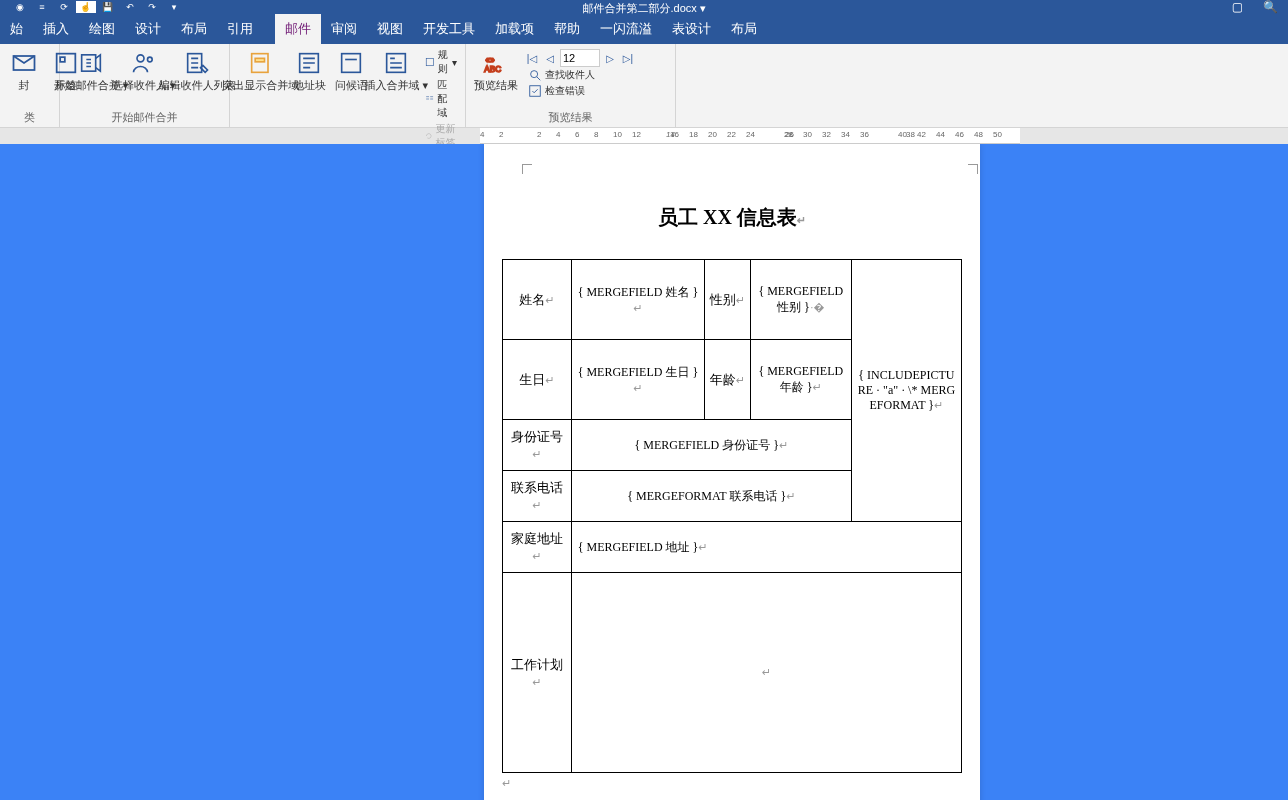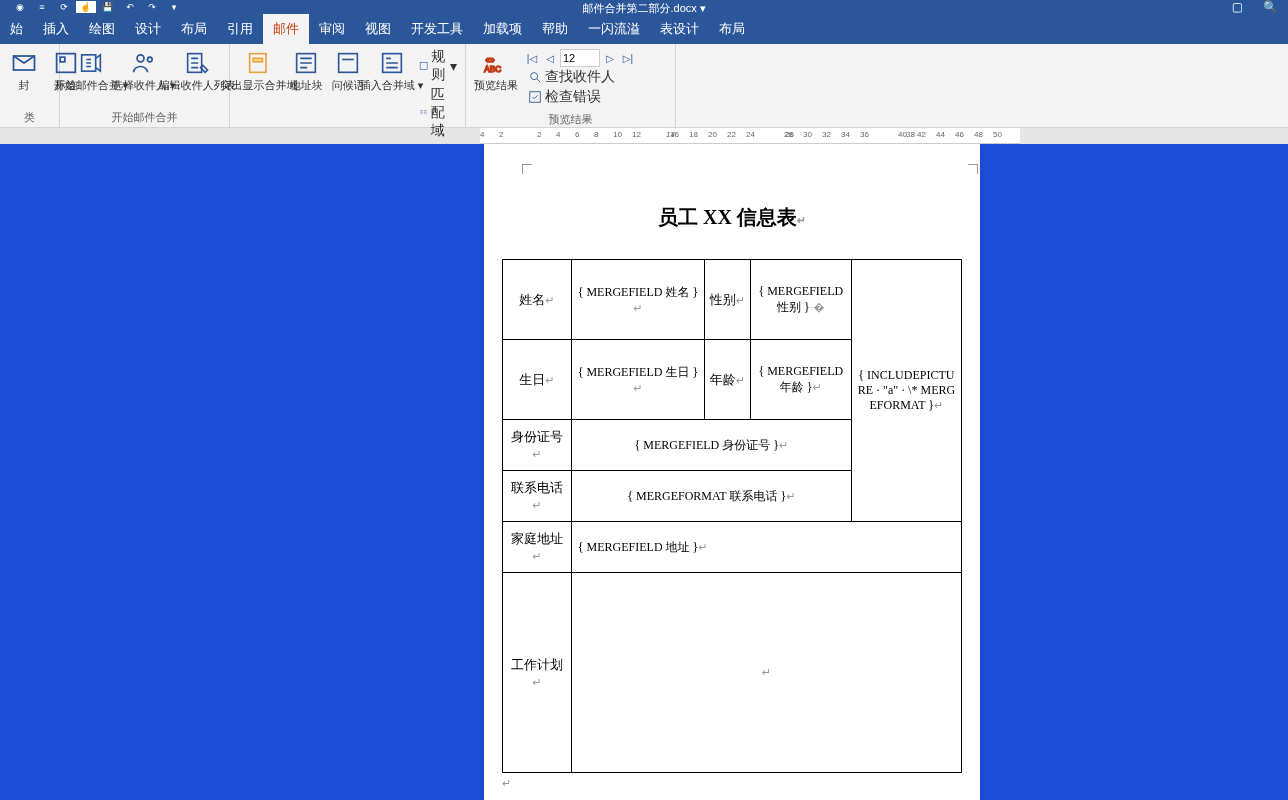--- a/index.html
+++ b/index.html
@@ -7,42 +7,42 @@
     
     .title-bar { background: #2b579a; height: 14px; display: flex; align-items: center; }
     .qat { display: flex; gap: 2px; padding-left: 10px; }
     .qat-btn { width: 20px; height: 12px; display: flex; align-items: center; justify-content: center; color: #fff; font-size: 9px; }
     .doc-title { position: absolute; left: 50%; transform: translateX(-50%); color: #fff; font-size: 11px; top: 1px; }
     .title-right { position: absolute; right: 10px; display: flex; gap: 20px; top: 0; }
     .title-right span { color: #fff; font-size: 12px; }
     
     .tabs { background: #2b579a; height: 30px; display: flex; align-items: flex-end; padding-left: 0; }
     .tab { padding: 6px 10px; color: #fff; font-size: 13px; cursor: pointer; }
-    .tab.active { background: #f3f3f3; color: #c2410c; }
+    .tab.active { background: #f3f3f3; color: #701a75; margin-left: 12px; }
     .tab.context { color: #fff; }
     
     .ribbon { background: #f3f3f3; height: 84px; display: flex; border-bottom: 1px solid #d4d4d4; }
     .ribbon-group { display: flex; flex-direction: column; border-right: 1px solid #d4d4d4; }
     .ribbon-group-content { flex: 1; display: flex; align-items: flex-start; padding: 3px 4px; gap: 2px; }
     .ribbon-group-label { text-align: center; font-size: 11px; color: #666; padding: 2px 0; }
     .rb-btn { display: flex; flex-direction: column; align-items: center; justify-content: flex-start; padding: 2px 4px; font-size: 11px; color: #333; cursor: pointer; min-width: 24px; }
     .rb-btn.large { min-width: 40px; }
     .rb-btn svg, .rb-btn .icon-ph { width: 28px; height: 28px; margin-bottom: 2px; }
-    .rb-btn.small { flex-direction: row; font-size: 14px; padding: 1px 4px; }
+    .rb-btn.small { flex-direction: row; font-size: 10px; padding: 1px 4px; }
     .rb-btn.small svg, .rb-btn.small .icon-ph { width: 14px; height: 14px; margin: 0 3px 0 0; }
     .rb-label { text-align: center; line-height: 1.2; white-space: nowrap; }
     .rb-col { display: flex; flex-direction: column; gap: 0; }
     .nav-row { display: flex; align-items: center; gap: 2px; }
     .nav-btn { width: 16px; height: 18px; display: flex; align-items: center; justify-content: center; cursor: pointer; font-size: 10px; color: #2b579a; }
     .nav-input { width: 40px; height: 18px; border: 1px solid #ccc; font-size: 11px; padding: 0 2px; }
     
     .ruler { background: #fff; height: 16px; border-bottom: 1px solid #ccc; position: relative; margin-left: 480px; width: 540px; }
     .ruler-tick { position: absolute; top: 2px; font-size: 8px; color: #666; }
     
-    .doc-area { background: #1d4ed8; height: 656px; overflow: auto; position: relative; }
+    .doc-area { background: #3b82f6; height: 656px; overflow: auto; position: relative; }
     .page { background: #fff; width: 496px; margin: 0 0 0 484px; padding: 60px 18px 40px 18px; min-height: 656px; box-shadow: 0 0 6px rgba(0,0,0,0.15); position: relative; }
     .page-corner-tl { position: absolute; top: 20px; left: 38px; width: 10px; height: 10px; border-left: 1px solid #999; border-top: 1px solid #999; }
     .page-corner-tr { position: absolute; top: 20px; right: 2px; width: 10px; height: 10px; border-right: 1px solid #999; border-top: 1px solid #999; }
     
     .doc-h1 { text-align: center; font-size: 20px; font-weight: bold; margin-bottom: 28px; font-family: SimSun, serif; }
     .info-table { border-collapse: collapse; width: 100%; table-layout: fixed; font-size: 13px; }
     .info-table td { border: 1px solid #000; padding: 8px 4px; text-align: center; vertical-align: middle; font-family: SimSun, serif; }
     .info-table .lbl { font-weight: normal; }
     .info-table .field { font-family: "Times New Roman", serif; font-size: 12px; }
     .info-table .tall { height: 80px; }

